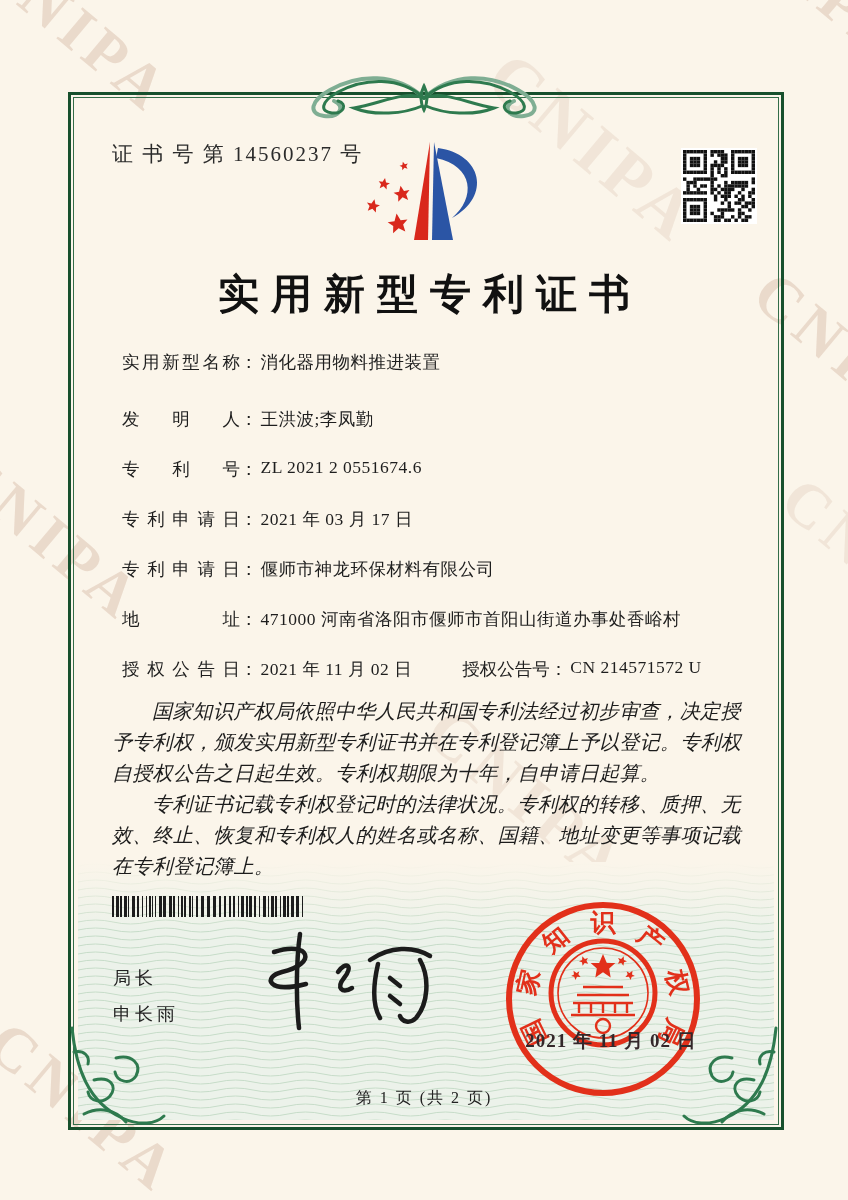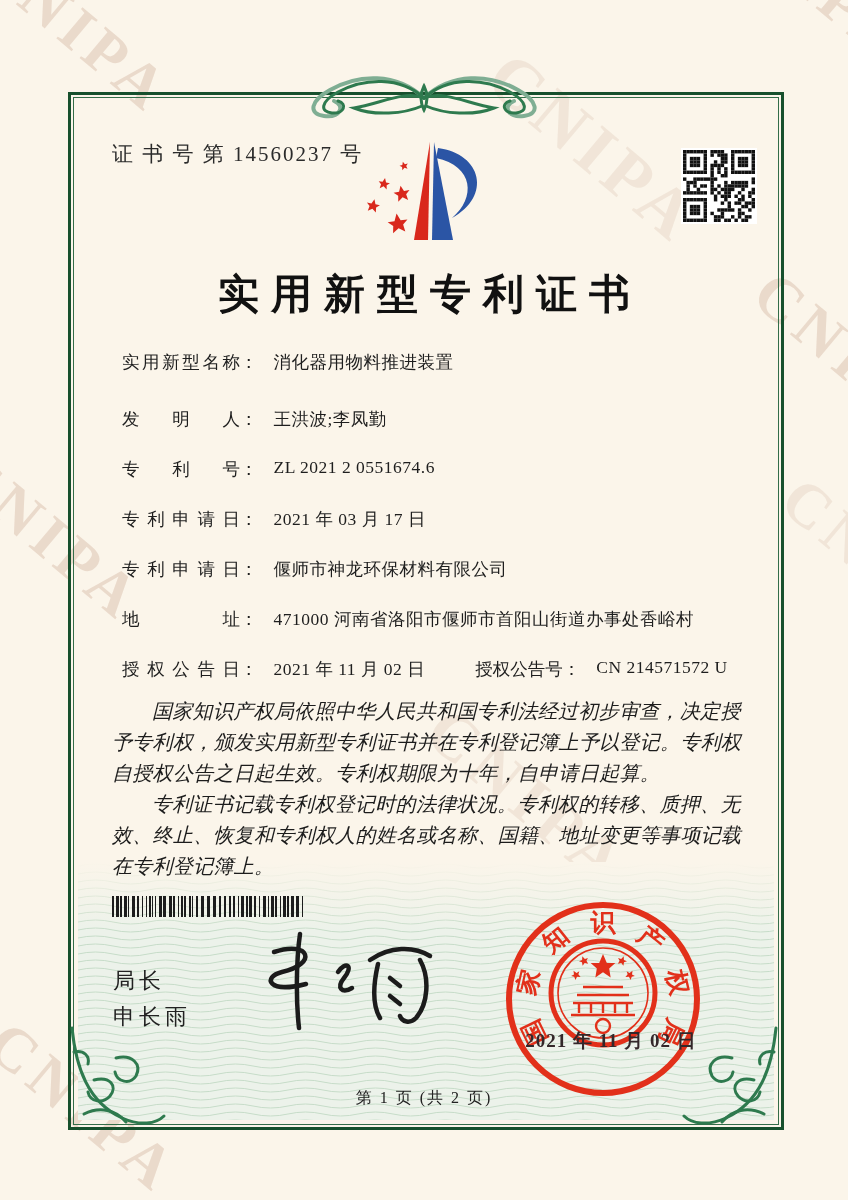--- a/index.html
+++ b/index.html
@@ -30,31 +30,31 @@
   .logo { position:absolute; left:356px; top:134px; z-index:3; }
   .qr { position:absolute; left:681px; top:148px; z-index:3; background:#fff; padding:2px; }
   .title { position:absolute; left:0; right:0; top:246px; z-index:3; text-align:center;
            font-size:41px; font-weight:bold; letter-spacing:12px; text-indent:12px; color:#111;margin-top:21px; }
 
   .fields { position:absolute; left:112px; top:350px; width:640px; z-index:3; font-size:17.5px; color:#1e1e1e; }
   .frow { height:50px; }
   .frow:first-child { height:57px; }
   .flabel { display:inline-block; width:118px; text-align:justify; text-align-last:justify; vertical-align:top;margin-left:10px; }
   .fcolon { display:inline-block; vertical-align:top; }
-  .fvalue { display:inline-block; margin-left:16px; vertical-align:top; letter-spacing:.5px; }
+  .fvalue { display:inline-block; margin-left:3px; vertical-align:top; letter-spacing:.5px; }
   .fpair2 { display:inline-block; margin-left:50px; vertical-align:top; }
 
   .body-text { position:absolute; left:112px; top:696px; width:630px; z-index:3;
                font-size:20px; line-height:31px; color:#1c1c1c; font-style:italic; letter-spacing:.3px; }
   .body-text p { text-indent:2em; }
 
   .barcode { position:absolute; left:112px; top:896px; z-index:3; }
 
   .officer { position:absolute; left:113px; z-index:4; font-family:Liberation Sans, sans-serif;
-             font-size:22px; letter-spacing:4px; color:#222; }
+             font-size:18px; letter-spacing:4px; color:#222; }
   .officer.t1 { top:966px; }
   .officer.t2 { top:1002px; }
 
   .signature { position:absolute; left:238px; top:920px; z-index:4; }
 
   .seal { position:absolute; left:498px; top:896px; z-index:4; }
   .seal-date { position:absolute; left:516px; top:1028px; width:190px; z-index:5; text-align:center;
                font-size:19px; color:#33272a; letter-spacing:1px; font-weight:bold; }
 
   .page-info { position:absolute; left:0; right:0; top:1088px; z-index:5; text-align:center;

